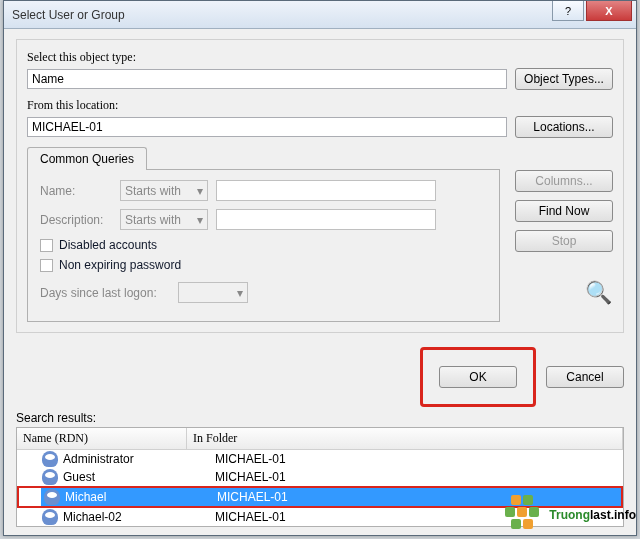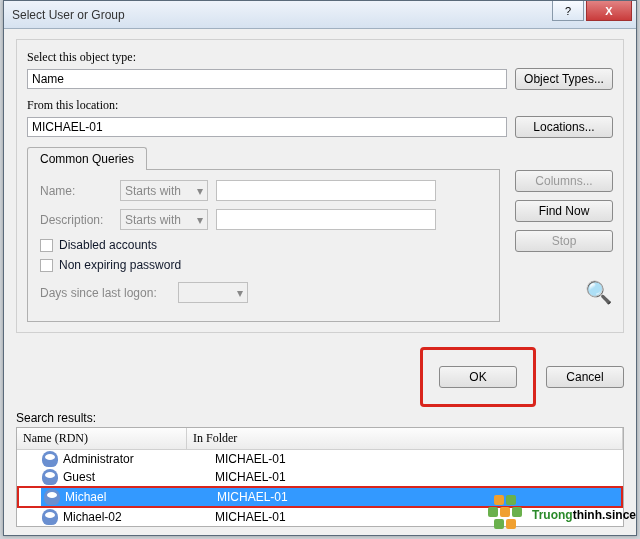--- a/index.html
+++ b/index.html
@@ -168,14 +168,14 @@
 <div class="watermark">
   <div class="wm-dots">
     <span class="d1"></span>
       <span class="d2"></span>
       <span class="d3"></span>
       <span class="d4"></span>
       <span class="d5"></span>
       <span class="d6"></span>
       <span class="d7"></span>
   </div>
-  <div class="wm-text"><span class="g">Truong</span><span class="b">thinh.since</span></div>
+  <div class="wm-text"><span class="g">Truong</span><span class="b">last.info</span></div>
 </div>
 
 </body></html>

